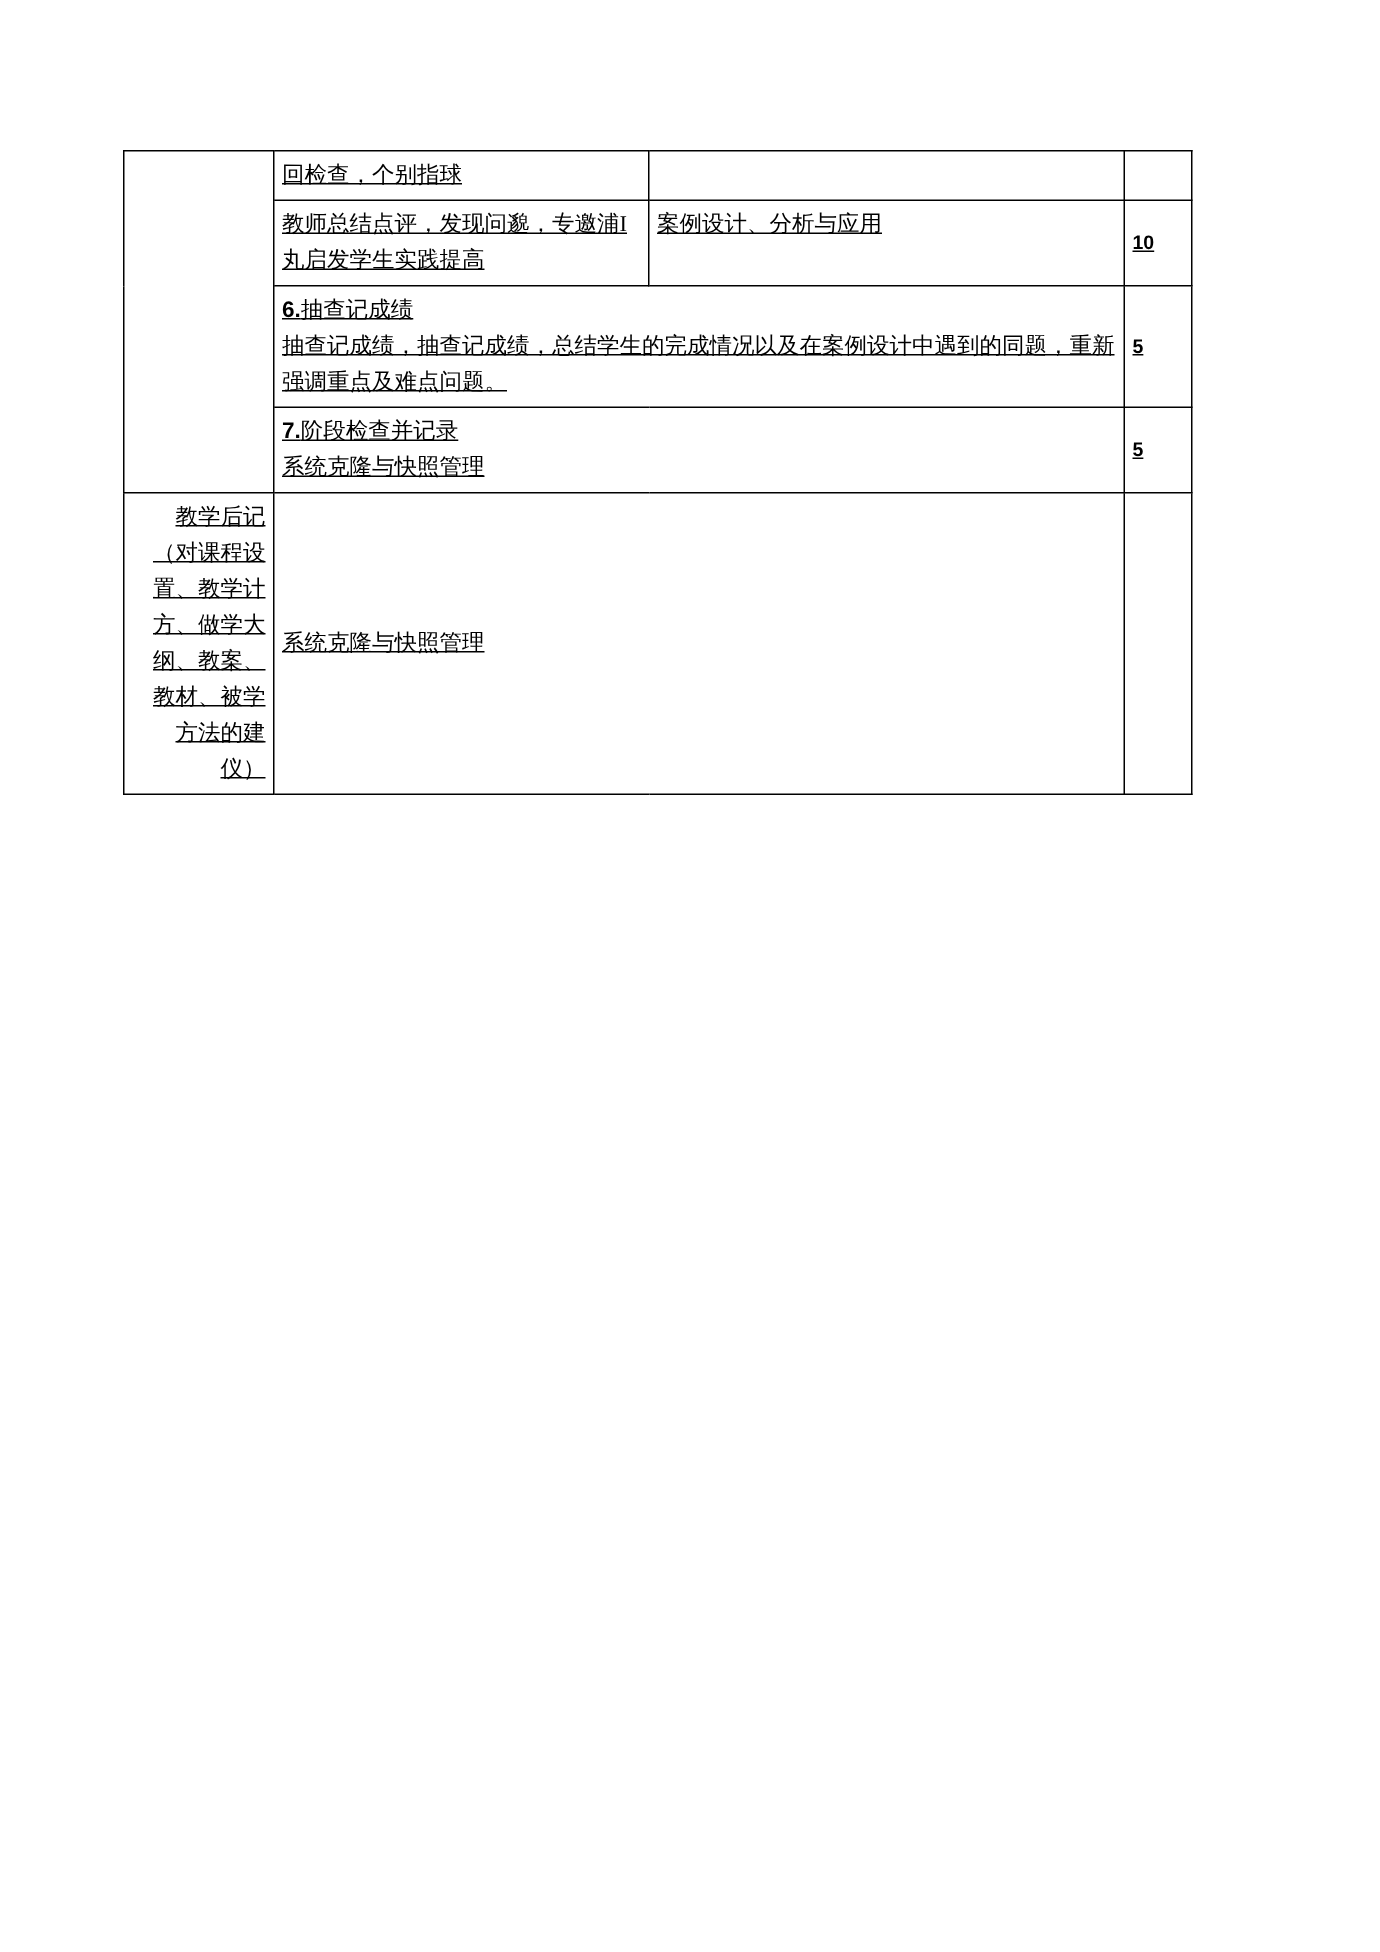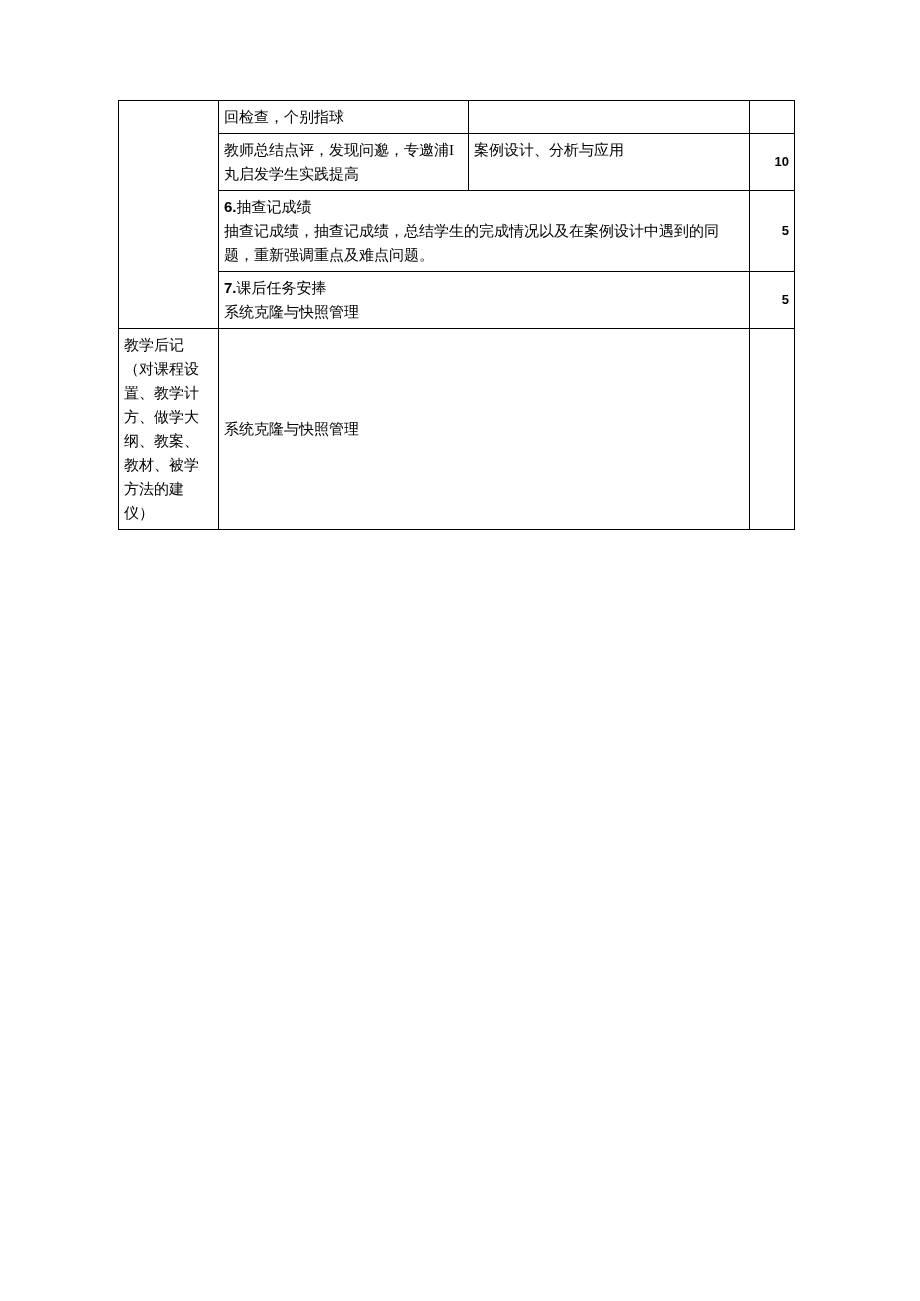--- a/index.html
+++ b/index.html
@@ -4,46 +4,47 @@
 <style>
   body {
     margin: 0;
     padding: 0;
     background: #ffffff;
     font-family: "SimSun", "宋体", serif;
     width: 920px;
     height: 1301px;
   }
   .page {
-    padding: 100px 125px 0 118px;
+    padding: 100px 125px 0 82px;
+    text-decoration: underline;
   }
   table {
     border-collapse: collapse;
     width: 100%;
     table-layout: fixed;
   }
   td {
     border: 1px solid #000;
     padding: 4px 5px;
     font-size: 15px;
     line-height: 1.6;
     vertical-align: middle;
   }
   .col-label {
     width: 100px;
-    text-align: left;
+    text-align: right;
   }
   .col-left {
     width: 250px;
   }
   .col-mid {
   }
   .col-right {
     width: 45px;
-    text-align: right;
+    text-align: left;
     font-family: Arial, sans-serif;
     font-weight: bold;
     font-size: 13px;
   }
   .bold-num {
     font-family: Arial, sans-serif;
     font-weight: bold;
   }
 </style>
 </head>
@@ -71,21 +72,21 @@
       <td style="vertical-align:top;">案例设计、分析与应用</td>
       <td class="col-right">10</td>
     </tr>
 
     <tr>
       <td colspan="2"><span class="bold-num">6.</span><span>抽查记成绩</span><br><span>抽查记成绩，抽查记成绩，总结学生的完成情况以及在案例设计中遇到的同题，重新强调重点及难点问题。</span></td>
       <td class="col-right">5</td>
     </tr>
 
     <tr>
-      <td colspan="2"><span class="bold-num">7.</span><span>课后任务安捧</span><br><span>系统克隆与快照管理</span></td>
+      <td colspan="2"><span class="bold-num">7.</span><span>阶段检查并记录</span><br><span>系统克隆与快照管理</span></td>
       <td class="col-right">5</td>
     </tr>
 
     <tr>
       <td class="col-label">教学后记（对课程设置、教学计方、做学大纲、教案、教材、被学方法的建仪）</td>
       <td colspan="2">系统克隆与快照管理</td>
       <td class="col-right"></td>
     </tr>
   </tbody>
 </table>

